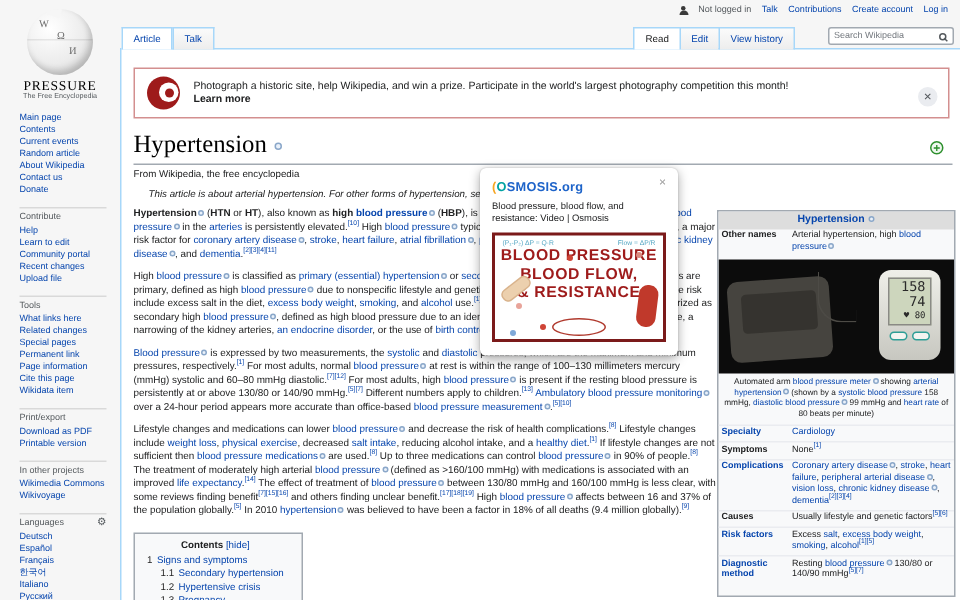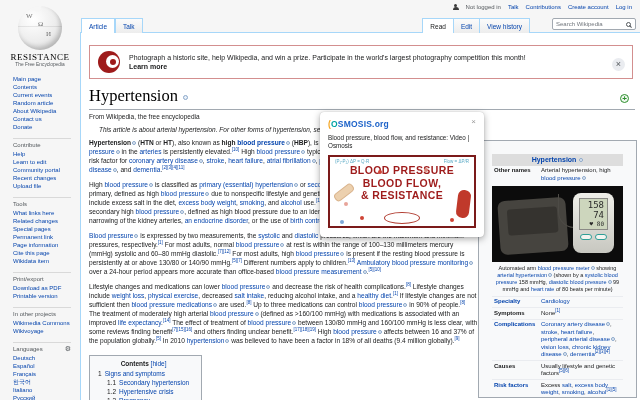--- a/index.html
+++ b/index.html
@@ -90,21 +90,21 @@
   #toc-head { text-align:center; margin-bottom:2px; }
   #toc-title { font-weight:bold; }
   #toc-hide { color:#0645ad; }
   .toc-item { line-height:9px; }
   .toc-item .n { color:#222; margin-right:3px; }
   .toc-item .t { color:#0645ad; }
   .toc-sub { margin-left:9px; }
 
   
   #infobox { position:absolute; left:478px; top:140px; width:159px; height:258px; background:#f8f9fa;
-             border:1px solid #a2a9b1; font-size:6px; line-height:7.5px; padding:13px; overflow:hidden; z-index:1; }
+             border:1px solid #a2a9b1; font-size:6px; line-height:7.5px; padding:0; overflow:hidden; z-index:1; }
   #ib-title { background:#ddd; text-align:center; font-weight:bold; font-size:7px; padding:2px 0; color:#0645ad; }
   #ib-photo { background:#0c0c0c; height:76px; margin:2px 0; position:relative; overflow:hidden; }
   #cuff { position:absolute; left:7px; top:13px; width:68px; height:54px; background:#46443f;
           border-radius:7px; transform:rotate(-4deg); }
   #cuff::before { content:""; position:absolute; left:9px; top:9px; right:9px; height:26px;
                   background:#35332f; border-radius:3px; }
   #tube { position:absolute; left:66px; top:8px; width:26px; height:34px; border:1.5px solid #4d4b46;
           border-right:none; border-top:none; border-radius:0 0 0 16px; }
   #monitor { position:absolute; right:9px; top:7px; width:41px; height:60px; border-radius:8px;
              background:linear-gradient(#efefe9,#c7c7c0); }
@@ -115,21 +115,21 @@
   #lcd .pul { font-size:6px; line-height:8px; }
   #mon-btns { display:flex; justify-content:center; gap:3px; margin-top:4px; }
   #mon-btns span { width:12px; height:6px; border:1px solid #2e9e96; border-radius:3px; background:#f4f4f0; }
   #ib-caption { font-size:5.5px; line-height:7px; text-align:center; padding:1px 2px 3px; }
   .ib-row { display:flex; padding:1.5px 2px; border-top:1px solid #eaecf0; }
   .ib-label { width:47px; flex-shrink:0; font-weight:bold; }
   .ib-label.wl { color:#0645ad; }
   .ib-value { flex:1; }
 
   
-  #popup { position:absolute; left:320px; top:112px; width:164px; height:125px; background:#fff;
+  #popup { position:absolute; left:320px; top:112px; width:132px; height:125px; background:#fff;
            border-radius:4px; box-shadow:0 0 1px rgba(0,0,0,.25), 0 2px 7px rgba(0,0,0,.35);
            padding:7px 8px; z-index:10; }
   #os-logo { font-size:8.5px; font-weight:bold; letter-spacing:0.2px; }
   .os-paren { color:#f5a623; }
   .os-o { color:#00a2a2; }
   .os-rest { color:#1d63c9; }
   #popup-close { position:absolute; top:5px; right:8px; color:#999; font-size:8px; }
   #popup-title { font-size:6.3px; line-height:8px; margin-top:5px; color:#202122; }
   #thumb { margin-top:5px; height:73px; border:2px solid #7b1a1a; background:#fff; position:relative;
            overflow:hidden; text-align:center; }
@@ -163,21 +163,21 @@
   <span class="plink">Create account</span>
   <span class="plink">Log in</span>
 </div>
 
 <div id="sidebar">
   <div id="globe">
     <span class="gl l1">W</span>
     <span class="gl l2">Ω</span>
     <span class="gl l3">И</span>
   </div>
-  <div id="wordmark">RESISTANCE</div>
+  <div id="wordmark">PRESSURE</div>
   <div id="tagline">The Free Encyclopedia</div>
 
   <div class="side-list">
     <div>Main page</div>
     <div>Contents</div>
     <div>Current events</div>
     <div>Random article</div>
     <div>About Wikipedia</div>
     <div>Contact us</div>
     <div>Donate</div>

